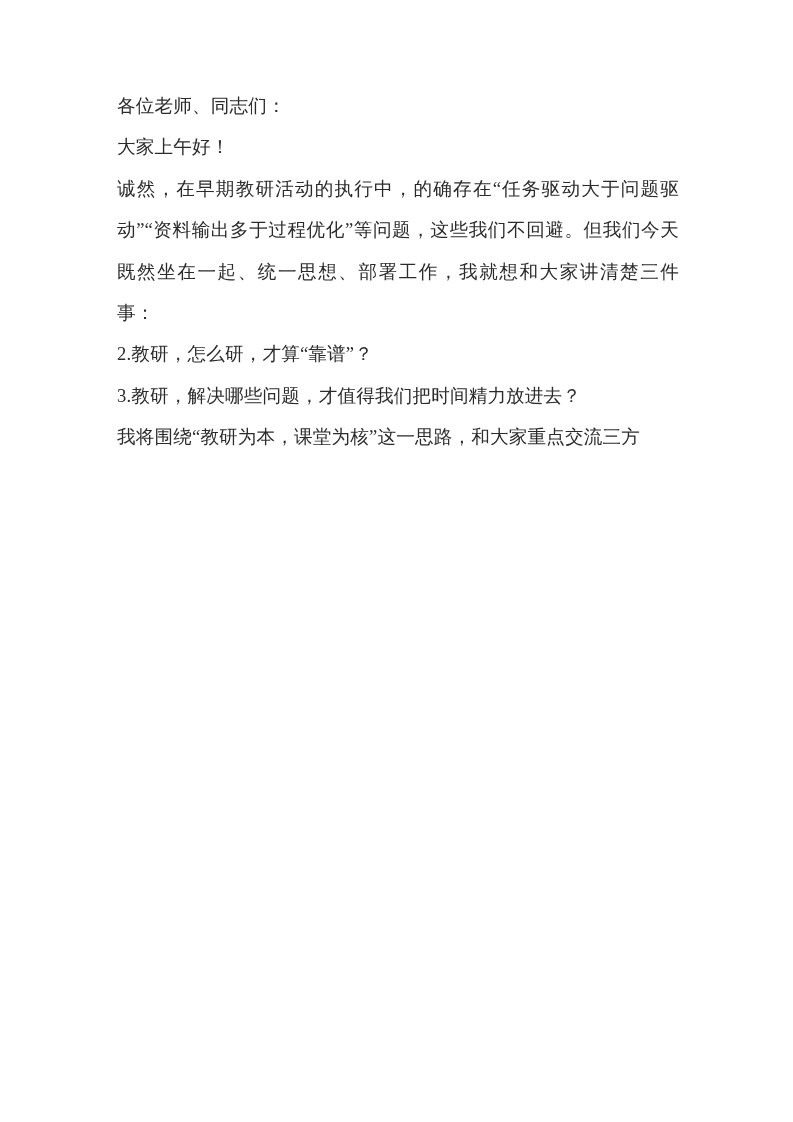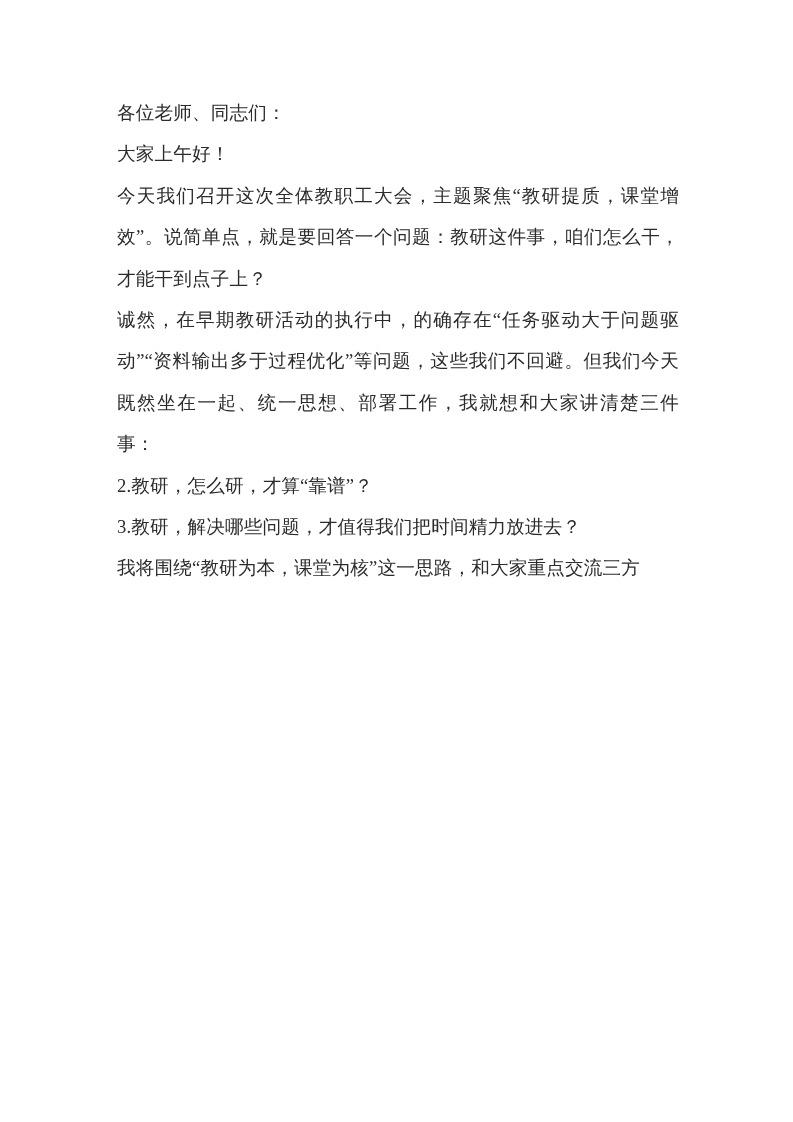--- a/index.html
+++ b/index.html
@@ -13,21 +13,21 @@
     width: 793px;
     height: 1122px;
     background: #ffffff;
     overflow: hidden;
     box-sizing: border-box;
   }
 
   .doc-body {
     position: absolute;
     left: 117px;
-    top: 92px;
+    top: 85px;
     width: 562px;
   }
 
   .para {
     font-family: "Liberation Serif", "DejaVu Serif", serif;
     font-size: 18.6px;
     line-height: 41.4px;
     color: #2b2b2b;
     margin: 0;
     text-align: justify;
@@ -44,21 +44,20 @@
 <body>
 
 <div class="page">
   <div class="doc-body">
 
     <p class="para">各位老师、同志们：</p>
 
     <p class="para">大家上午好！</p>
 
 
-    <p class="para">今天我们召开这次全体教职工大会，主题聚焦“教研提质，课堂增效”。说简单点，就是要回答一个问题：教研这件事，咱们怎么干，才能干到点子上？</p>
 
 
 
     <p class="para">诚然，在早期教研活动的执行中，的确存在“任务驱动大于问题驱动”“资料输出多于过程优化”等问题，这些我们不回避。但我们今天既然坐在一起、统一思想、部署工作，我就想和大家讲清楚三件事：</p>
 
 
     <p class="para">2.教研，怎么研，才算“靠谱”？</p>
 
     <p class="para">3.教研，解决哪些问题，才值得我们把时间精力放进去？</p>
 

